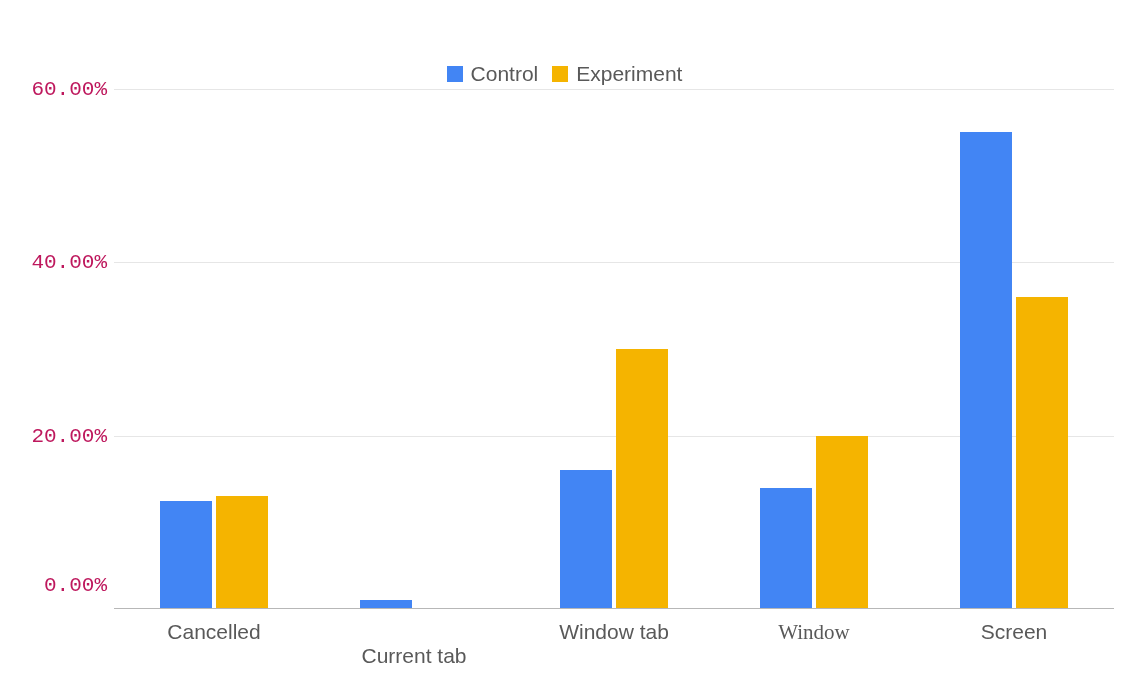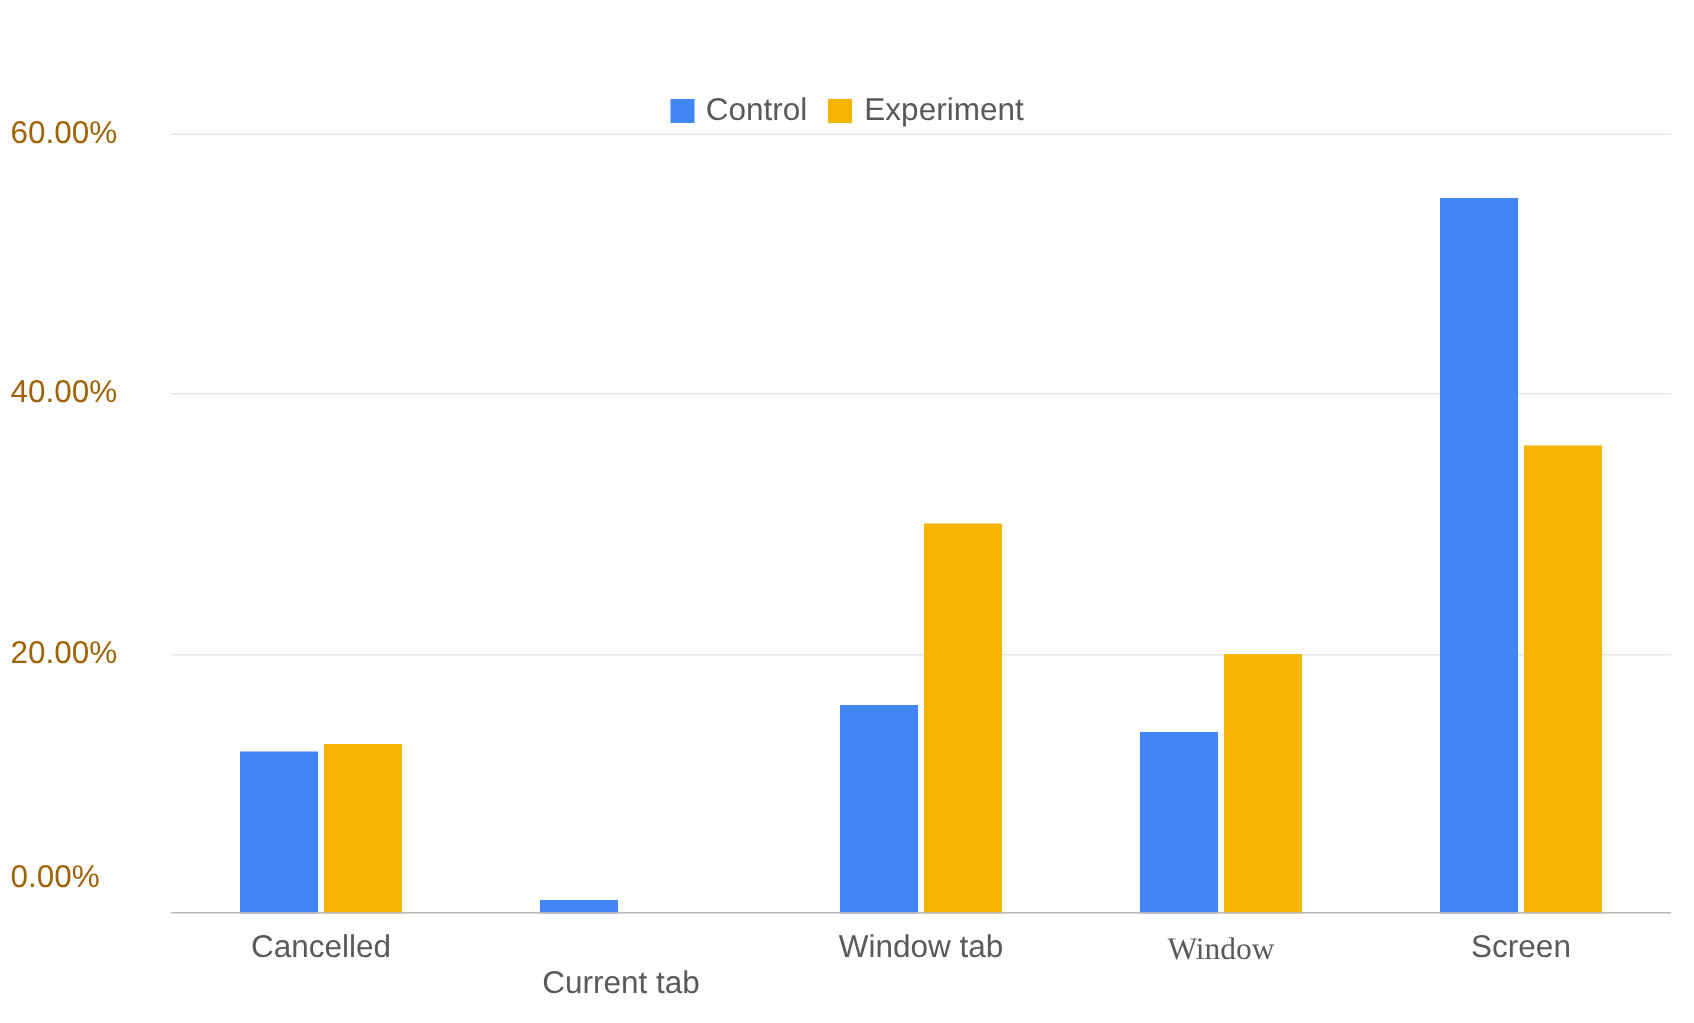--- a/index.html
+++ b/index.html
@@ -60,23 +60,25 @@
       left: 0;
       width: 100%;
       height: 1px;
       background: #b7b7b7;
       bottom: 0;
     }
     .y-tick-label {
       position: absolute;
       right: 1022px;
       width: 100px;
+      text-align: right;
       font-size: 21px;
-      color: #a16207;
+      color: #be185d;
       transform: translateY(-50%);
+      font-family: Liberation Mono, monospace;
     }
     .bars-layer {
       position: absolute;
       left: 0;
       bottom: 0;
       width: 100%;
       height: 100%;
     }
     .x-tick-label {
       position: absolute;

